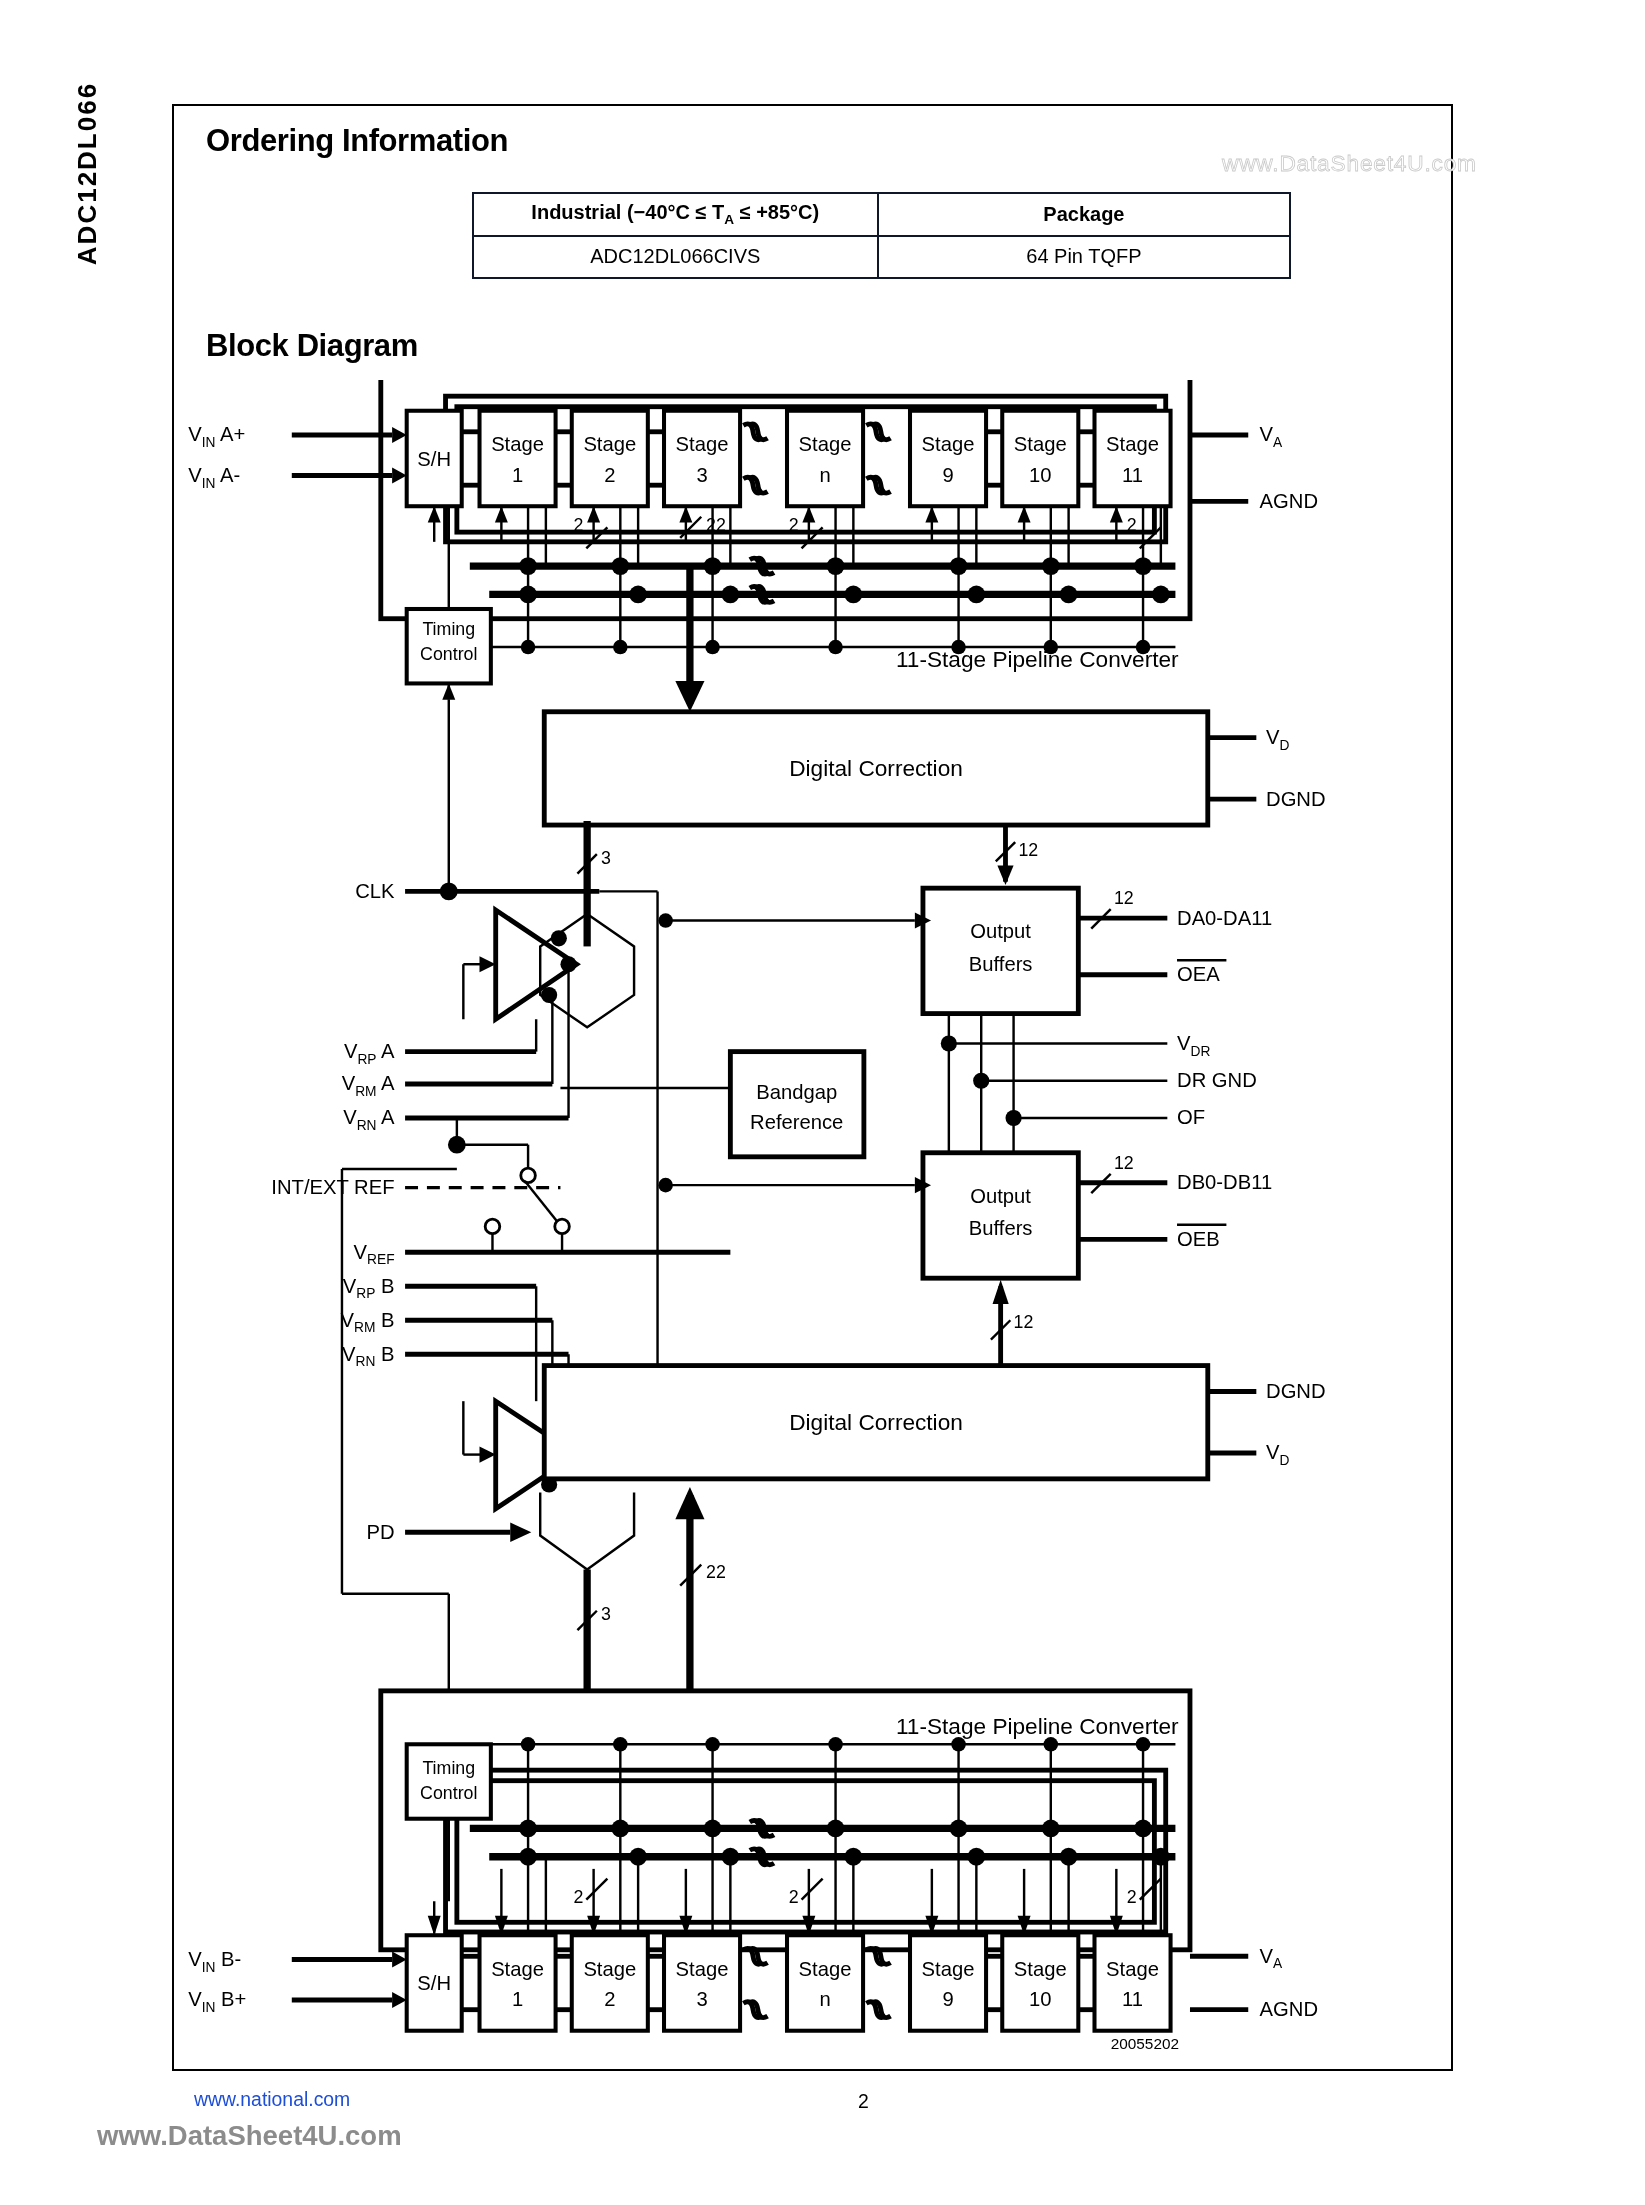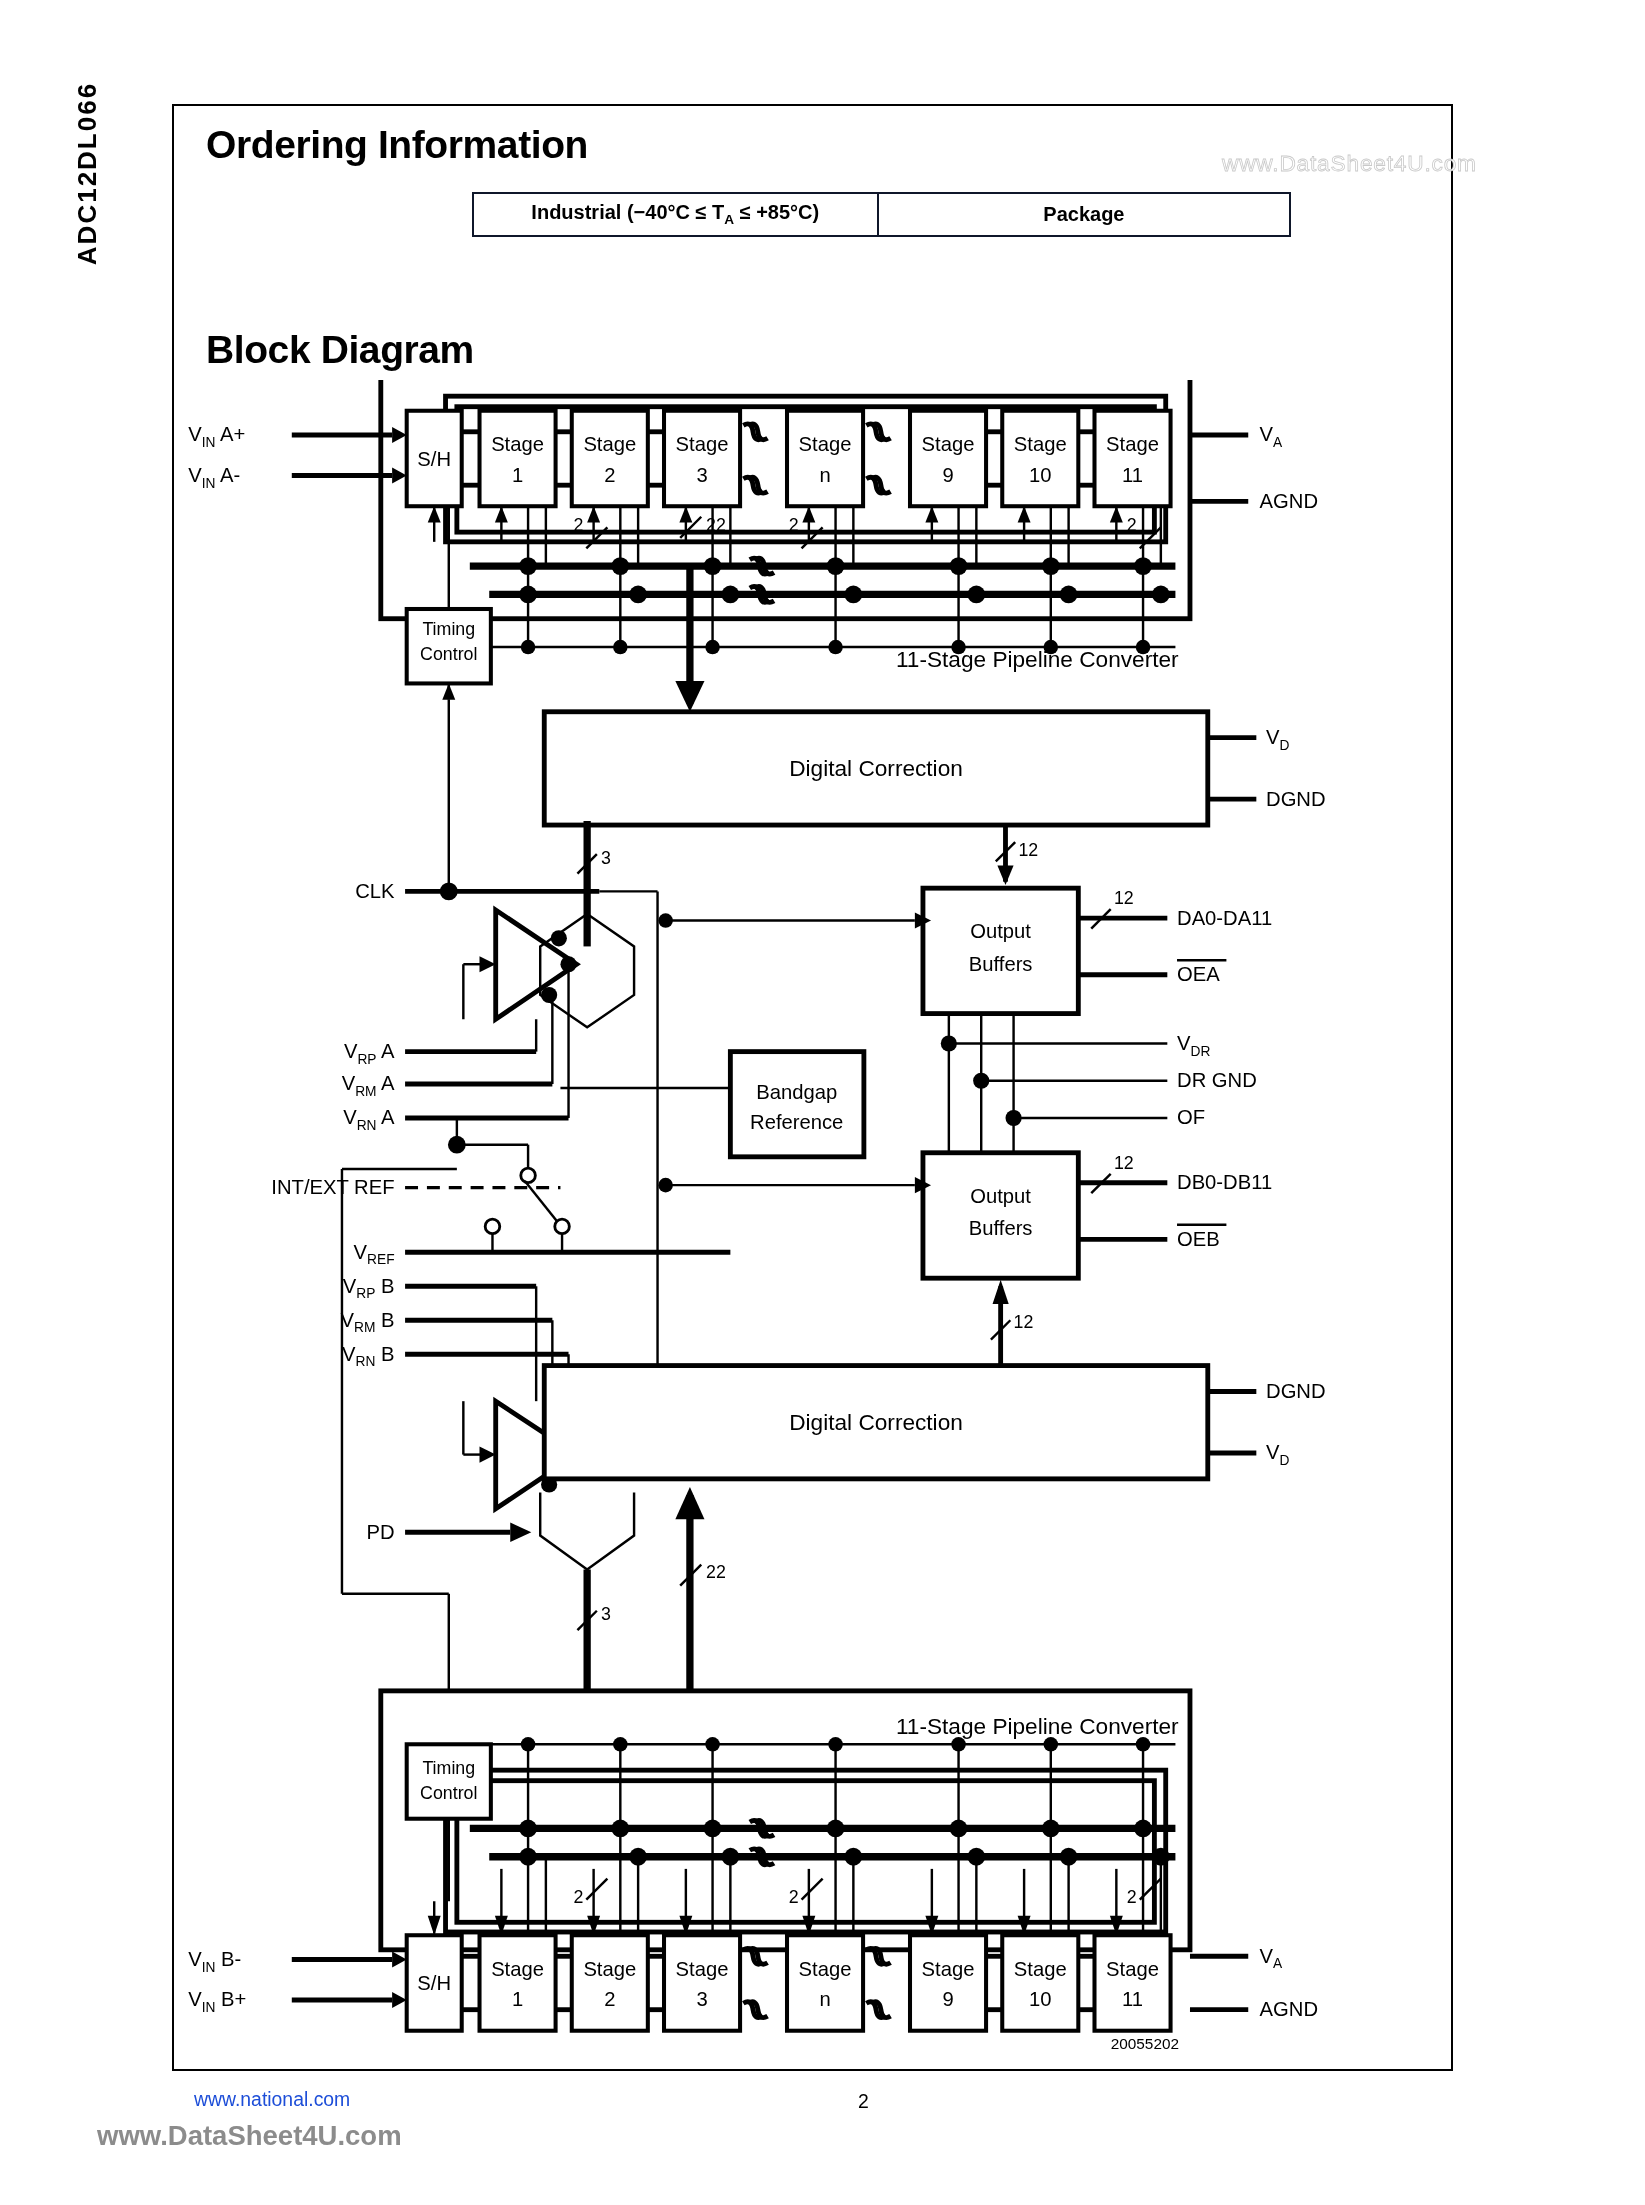--- a/index.html
+++ b/index.html
@@ -11,21 +11,21 @@
   #page-frame{position:absolute;left:172px;top:104px;width:1281px;height:1967px;
               border:2.4px solid #000;box-sizing:border-box;}
 
   
   #side-title{position:absolute;left:-42px;top:158px;width:259px;
               transform:rotate(-90deg);transform-origin:center center;
               font-size:26px;font-weight:bold;letter-spacing:2px;
               text-align:center;white-space:nowrap;}
 
   
-  .heading{position:absolute;font-size:39px;font-weight:bold;letter-spacing:-0.4px;}
+  .heading{position:absolute;font-size:31px;font-weight:bold;letter-spacing:-0.4px;}
   #h-ordering{left:206px;top:123px;}
   #h-block{left:206px;top:328px;}
 
   
   #wm-top{position:absolute;left:1222px;top:150px;font-size:22.7px;
           color:#fff;-webkit-text-stroke:0.8px #c9c9c9;letter-spacing:0.8px;}
   #wm-bottom{position:absolute;left:97px;top:2120px;font-size:27.5px;
              font-weight:bold;color:#8c8c8c;letter-spacing:0px;}
   #wm-national{position:absolute;left:166px;top:2088px;font-size:19.4px;
                color:#1d4ed8;margin-left:28px;}
@@ -71,20 +71,24 @@
 <div id="wm-top">www.DataSheet4U.com</div>
 <div id="wm-national">www.national.com</div>
 <div id="wm-bottom">www.DataSheet4U.com</div>
 <div id="page-num">2</div>
 
 <table id="order-table">
   <tbody>
       <tr class="hdr">
     <td class="c1"><span>Industrial (−40°C ≤ T</span><span class="sub">A</span><span> ≤ +85°C)</span></td>
     <td class="c2">Package</td>
+  </tr>
+  <tr>
+    <td class="c1">ADC12DL066CIVS</td>
+    <td class="c2">64 Pin TQFP</td>
   </tr>
 </tbody>
   </table>
 
 <svg id="diagram" width="1281" height="1675" viewBox="0 0 1583 2070">
 
   <rect x="258" y="-5" width="1000" height="300" class="bx2"></rect>
 
   <rect x="338" y="20" width="890" height="180" class="w2"></rect>
   <rect x="352" y="33" width="862" height="155" class="w2"></rect>

